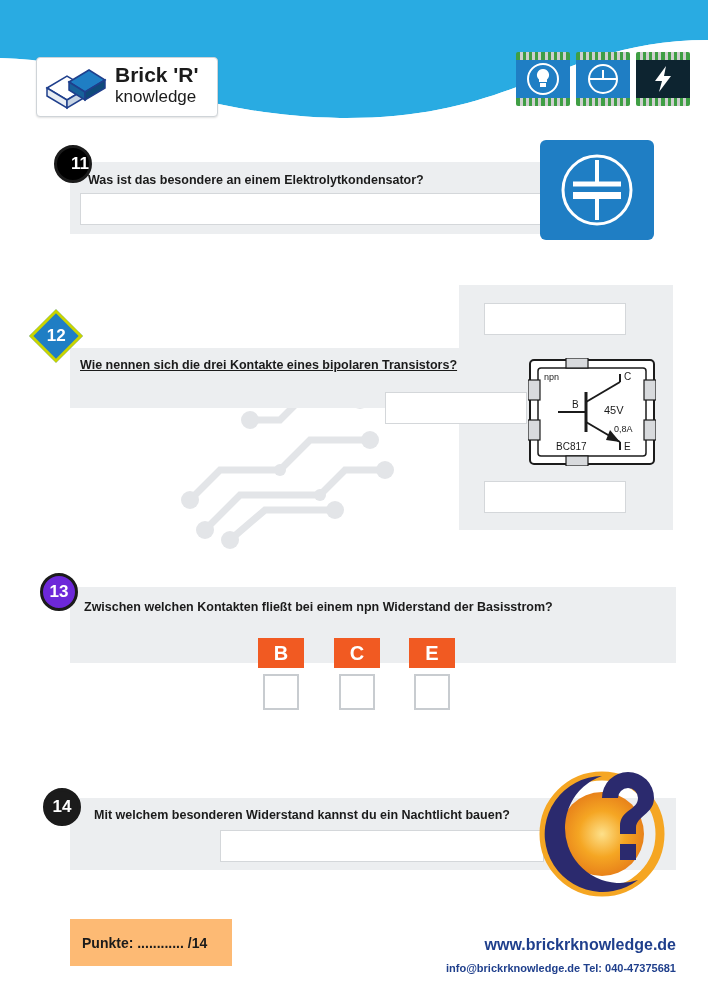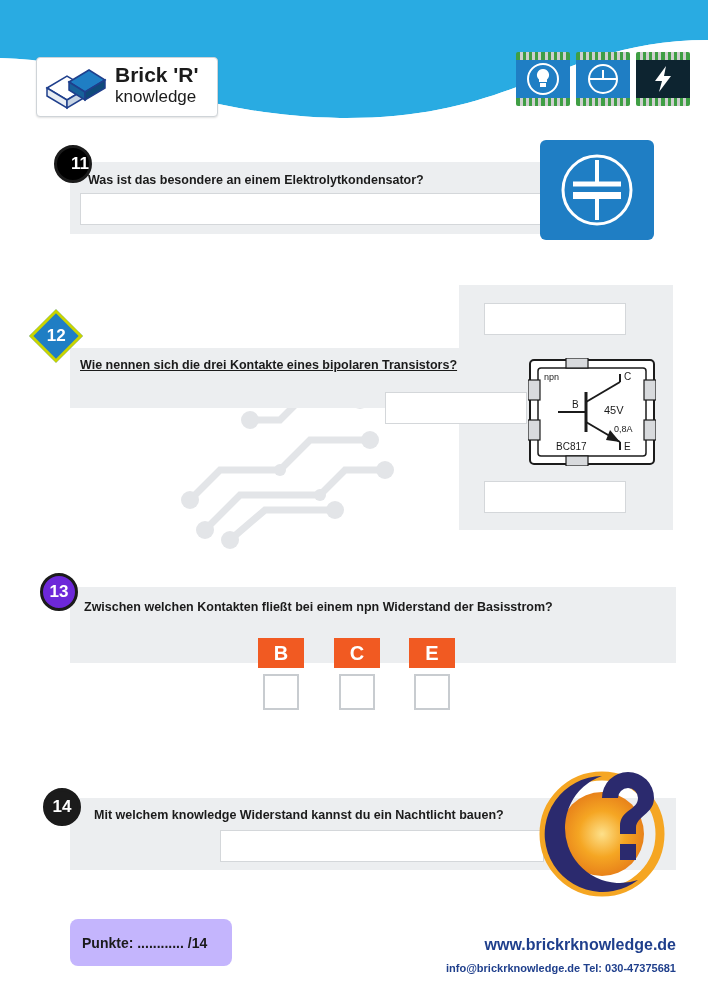--- a/index.html
+++ b/index.html
@@ -150,22 +150,22 @@
   #q14-panel { left: 70px; top: 798px; width: 606px; height: 72px; }
   #q14-text { left: 94px; top: 808px; }
   #q14-field { left: 220px; top: 830px; width: 324px; height: 32px; }
   #q14-icon { position:absolute; left: 536px; top: 762px; width: 138px; height: 138px; }
 
   
   .points-box {
     position: absolute;
     left: 70px; top: 919px;
     width: 162px; height: 47px;
-    background: #c4b5fd;
-    display: flex; align-items: center; border-radius: 8px;
+    background: #fdba74;
+    display: flex; align-items: center;
   }
   .points-label {
     margin-left: 12px;
     font-size: 14px;
     font-weight: bold;
     color: #1b1b1b;
   }
   .site {
     position: absolute;
     right: 32px; top: 936px;
@@ -382,34 +382,34 @@
 </div>
 <div class="choice" id="c-e">
   <div class="letter">E</div>
   <div class="box"></div>
 </div>
 
 <div class="qpanel" id="q14-panel"></div>
 <div class="qnum circle" id="q14-num">
   <span>14</span>
 </div>
-<div class="qtext" id="q14-text">Mit welchem knowledge Widerstand kannst du ein Nachtlicht bauen?</div>
+<div class="qtext" id="q14-text">Mit welchem besonderen Widerstand kannst du ein Nachtlicht bauen?</div>
 <input class="answer-field" id="q14-field" value="" style="">
 <svg id="q14-icon" viewBox="0 0 138 138">
   <defs>
     <radialGradient id="glow" cx="50%" cy="50%" r="50%">
       <stop offset="0%" stop-color="#fde08a"></stop>
       <stop offset="55%" stop-color="#f5a623"></stop>
       <stop offset="100%" stop-color="#e8821a"></stop>
     </radialGradient>
   </defs>
   <circle cx="66" cy="72" r="58" fill="none" stroke="#f5a623" stroke-width="9"></circle>
   <circle cx="66" cy="72" r="42" fill="url(#glow)"></circle>
   <path d="M66,14 a58,58 0 1,0 36,104 a50,50 0 1,1 -36,-104 z" fill="#2b2a6e"></path>
   <path d="M92,10 a26,26 0 0,1 26,26 c0,16 -18,18 -18,30 l0,6 l-16,0 l0,-8 c0,-16 18,-16 18,-28 a10,10 0 0,0 -10,-10 a10,10 0 0,0 -10,10 l-16,0 a26,26 0 0,1 26,-26 z" fill="#2b2a6e"></path>
   <rect x="84" y="82" width="16" height="16" fill="#2b2a6e"></rect>
 </svg>
 
 <div class="points-box">
   <div class="points-label">Punkte: ............ /14</div>
 </div>
 <div class="site">www.brickrknowledge.de</div>
-<div class="contact">info@brickrknowledge.de Tel: 030-47375681</div>
+<div class="contact">info@brickrknowledge.de Tel: 040-47375681</div>
 
 </body></html>

